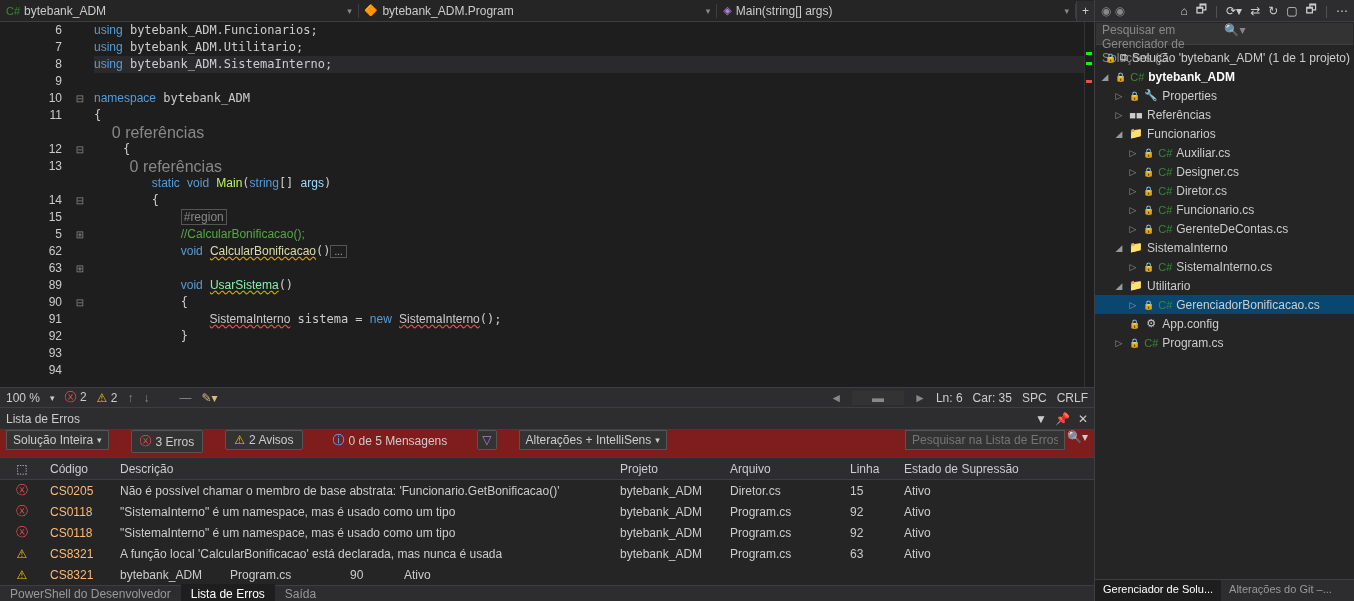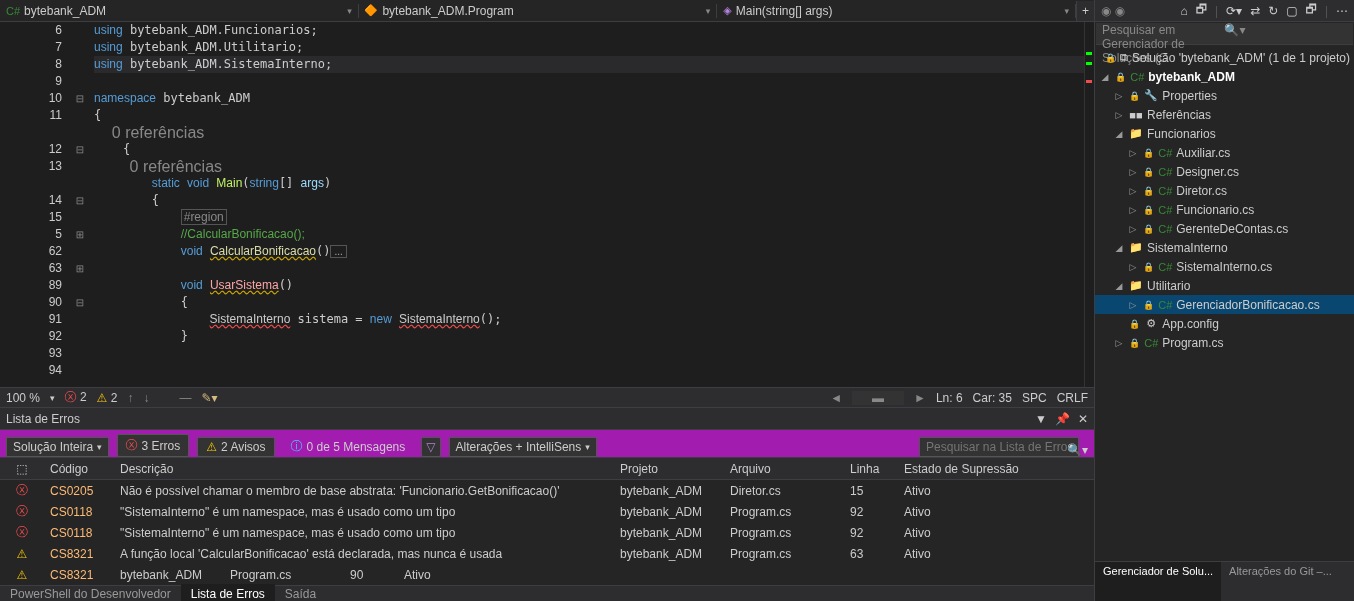--- a/index.html
+++ b/index.html
@@ -28,21 +28,21 @@
 .boxfold{border:1px solid #555;padding:0 3px;font-size:10px;color:#aaa}
 .mini-map{width:10px;background:#1e1e1e;border-left:1px solid #333;position:relative}
 .mini-mark{position:absolute;width:6px;height:3px;right:2px}
 .status-line{height:20px;background:#2d2d30;border-top:1px solid #3e3e42;display:flex;align-items:center;padding:0 6px;gap:10px;font-size:11px}
 .status-line .sep{flex:1}
 .err-ico{color:#f14c4c}
 .warn-ico{color:#ffcc00}
 .err-panel{display:flex;flex-direction:column;background:#252526;border-top:1px solid #3e3e42}
 .err-title{height:22px;display:flex;align-items:center;padding:0 6px;background:#2d2d30;border-bottom:1px solid #3e3e42}
 .err-title .sp{flex:1}
-.err-tools{height:28px;display:flex;align-items:flex-end;padding:0 6px;gap:8px;background:#a21caf;border-bottom:1px solid #3e3e42}
+.err-tools{height:28px;display:flex;align-items:flex-start;padding:0 6px;gap:22px;background:#7f1d1d;border-bottom:1px solid #3e3e42}
 .err-tools .btn{display:flex;align-items:center;gap:4px;padding:2px 8px;border:1px solid #555;background:#333;border-radius:2px}
 .err-tools .dd{padding:2px 6px;border:1px solid #555;background:#333;display:flex;align-items:center;gap:4px}
 .err-tools input{background:#333;border:1px solid #555;padding:2px 6px;color:#ccc;width:160px}
 .err-table{flex:1;overflow:auto}
 .err-head{display:flex;background:#2d2d30;border-bottom:1px solid #3e3e42;height:22px;align-items:center}
 .err-head div,.err-row div{padding:2px 6px;overflow:hidden;text-overflow:ellipsis;white-space:nowrap}
 .err-row{display:flex;height:21px;align-items:center}
 .c-ico{width:44px;text-align:center}
 .c-code{width:70px}
 .c-desc{width:500px}
@@ -59,21 +59,21 @@
 .sol-search{height:22px;background:#333;display:flex;align-items:flex-start;padding:0 6px;border-bottom:1px solid #3e3e42;margin:1px}
 .sol-search span{color:#888;flex:1}
 .sol-tree{flex:1;overflow:auto;padding:2px 0}
 .node{display:flex;align-items:center;height:19px;gap:4px;padding-right:4px}
 .node.sel{background:#094771;color:#fff}
 .arrow{width:12px;text-align:center;color:#999;font-size:9px}
 .ic{width:14px;text-align:center;font-size:11px}
 .ic-cs{color:#388a34}
 .ic-fold{color:#dcb67a}
 .node .lbl{white-space:nowrap}
-.sol-bottom{height:40px;background:#2d2d30;display:flex;align-items:stretch;border-top:1px solid #3e3e42}
+.sol-bottom{height:22px;background:#2d2d30;display:flex;align-items:stretch;border-top:1px solid #3e3e42}
 .sol-bottom .tab{padding:3px 8px;font-size:11px;color:#999}
 .sol-bottom .tab.active{background:#1e1e1e;color:#fff}
 .plus-tab{width:18px;background:#2d2d30;border-left:1px solid #3e3e42;text-align:center;line-height:20px}
 .lock{color:#888;font-size:9px}
 </style>
 </head>
 <body>
 
 <div class="main-area">
   <div class="editor-col">
@@ -152,21 +152,21 @@
           <div class="line">{</div>
           <div class="line"><span class="ref">    0 referências</span></div>
           <div class="line">    {</div>
           <div class="line"><span class="ref">        0 referências</span></div>
           <div class="line">        <span class="kw">static</span> <span class="kw">void</span> <span style="color:#bef264">Main</span>(<span class="kw">string</span>[] <span style="color:#9cdcfe">args</span>)</div>
           <div class="line">        {</div>
           <div class="line">            <span style="border:1px solid #555;color:#888;padding:0 2px">#region</span></div>
           <div class="line">            <span class="com">//CalcularBonificacao();</span></div>
           <div class="line">            <span class="kw">void</span> <span class="warn-sq" style="color:#dcdcaa">CalcularBonificacao</span>()<span class="boxfold">...</span></div>
           <div class="line"></div>
-          <div class="line">            <span class="kw">void</span> <span class="warn-sq" style="color:#fca5a5">UsarSistema</span>()</div>
+          <div class="line">            <span class="kw">void</span> <span class="warn-sq" style="color:#86efac">UsarSistema</span>()</div>
           <div class="line">            {</div>
           <div class="line">                <span class="err-sq">SistemaInterno</span> sistema = <span class="kw">new</span> <span class="err-sq">SistemaInterno</span>();</div>
           <div class="line">            }</div>
           <div class="line"></div>
         </div>
       <div class="mini-map">
         <div class="mini-mark" style="top:30px;background:#0f0"></div>
         <div class="mini-mark" style="top:40px;background:#0f0"></div>
         <div class="mini-mark" style="top:58px;background:#f14c4c"></div>
       </div>

